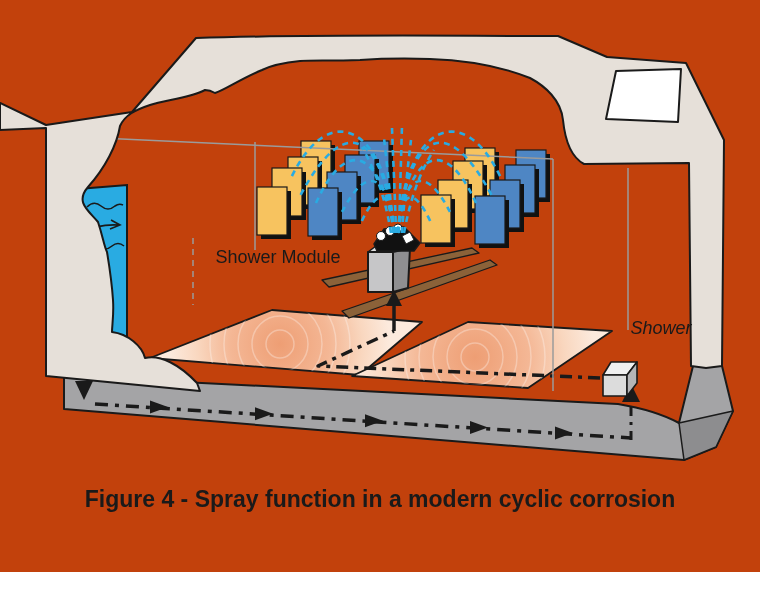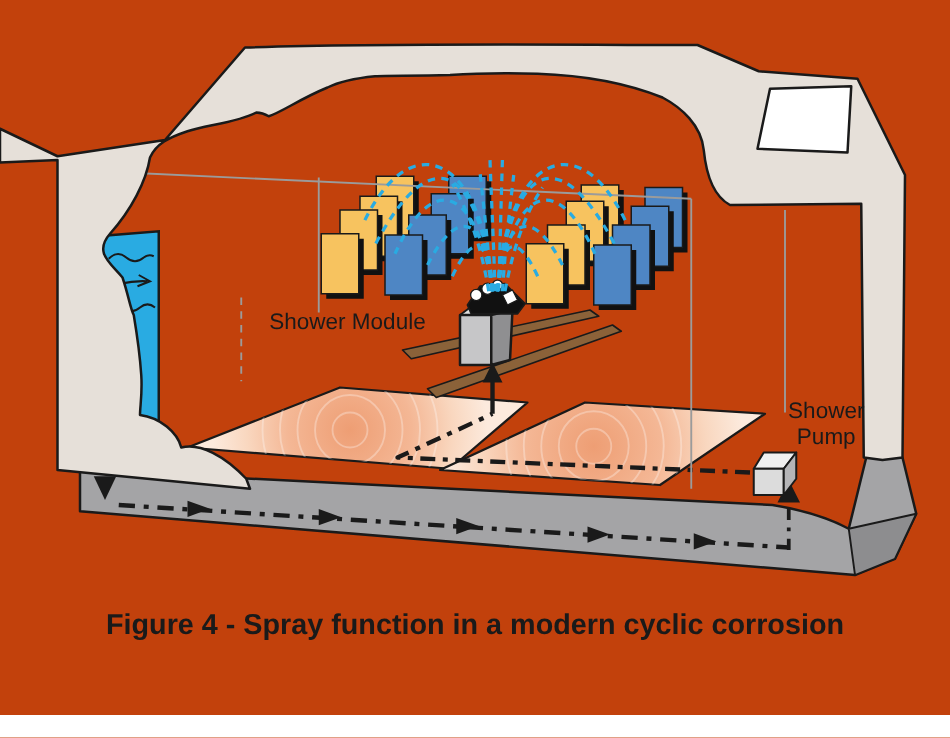--- a/index.html
+++ b/index.html
@@ -2,21 +2,21 @@
 <html><head>
 <meta charset="utf-8">
 <style>
   html,body{margin:0;padding:0;background:#ffffff;}
   #stage{position:relative;width:760px;height:572px;background:#c2410c;overflow:hidden;
          font-family:"Liberation Sans", sans-serif;}
   #diagram-svg{position:absolute;left:0;top:0;}
   .diagram-label{position:absolute;color:#1a1a1a;font-size:18px;line-height:21px;
                  text-align:center;white-space:nowrap;}
   #shower-module-label{left:198px;top:247px;width:160px;}
-  #shower-pump-label{left:618px;top:318px;width:86px;}
+  #shower-pump-label{left:618px;top:318px;width:86px;font-style:italic;}
   #figure-caption{position:absolute;left:0;top:483px;width:760px;text-align:center;
                   font-weight:bold;font-size:23px;line-height:33px;color:#1a1a1a;}
 </style>
 </head>
 <body>
 
 <div id="stage">
 
 <svg id="diagram-svg" width="760" height="470" viewBox="0 0 760 470">
   <defs>
@@ -200,20 +200,19 @@
     <rect x="603" y="375" width="24" height="21" fill="#DCDCDC"></rect>
     <polygon points="627,375 637,362 637,383 627,396" fill="#B5B5B7"></polygon>
   </g>
 </svg>
 
 <div class="diagram-label" id="shower-module-label">
   <div>Shower Module</div>
 </div>
 <div class="diagram-label" id="shower-pump-label">
   <div>Shower</div>
-  <div>Pump</div>
 </div>
 
 <div id="figure-caption">
   <div>Figure 4 - Spray function in a modern cyclic corrosion</div>
 </div>
 
 </div>
 
 </body></html>

